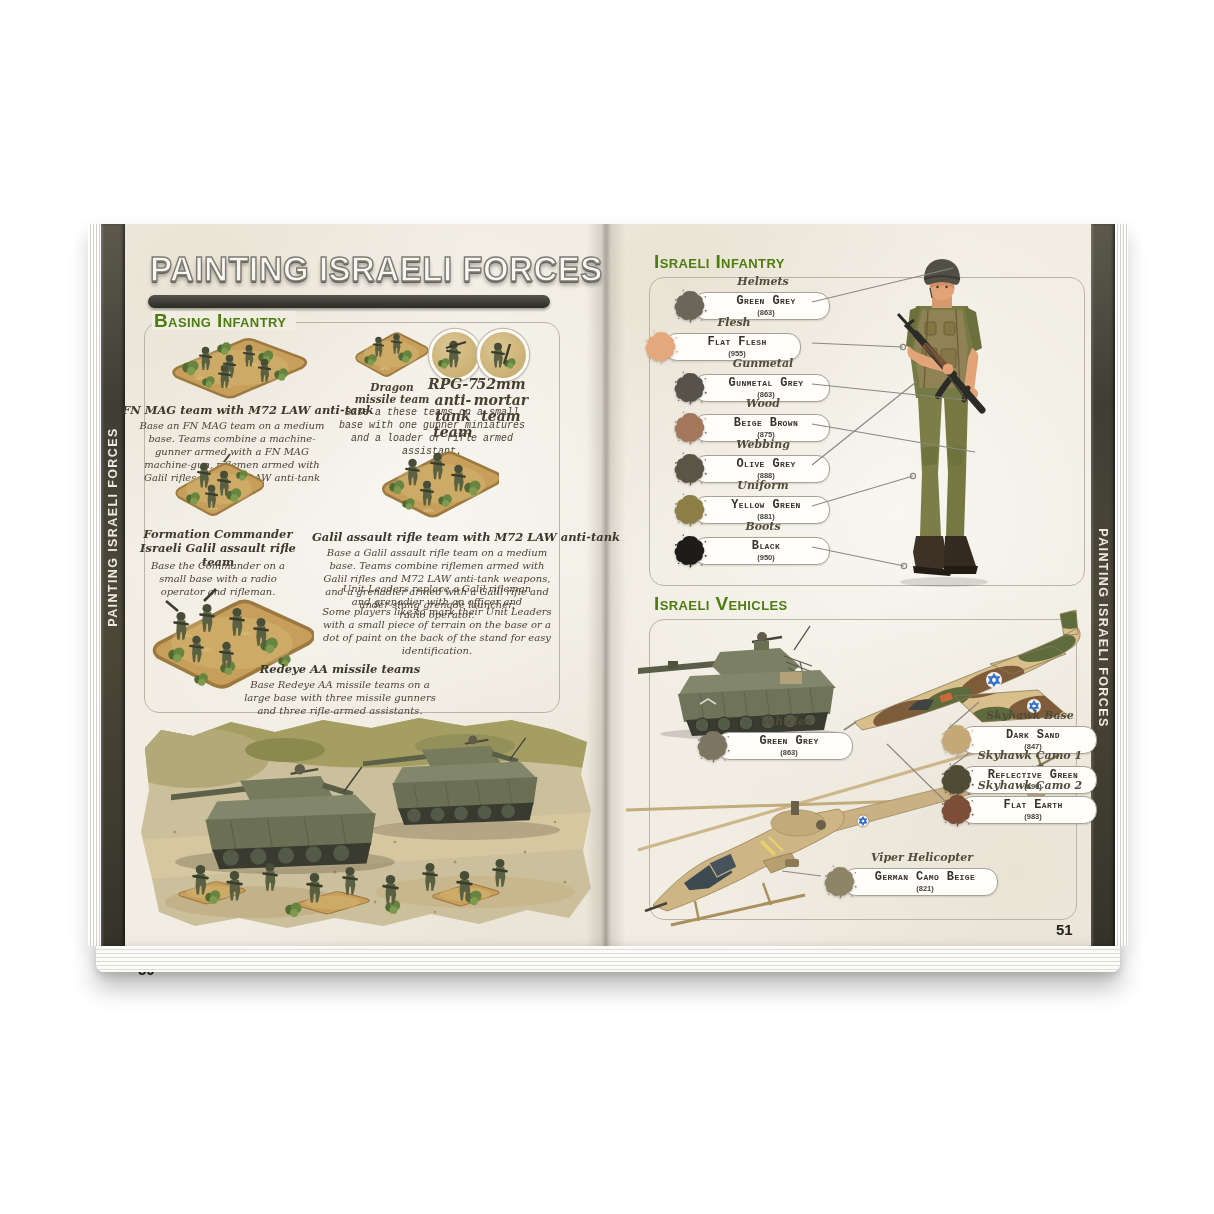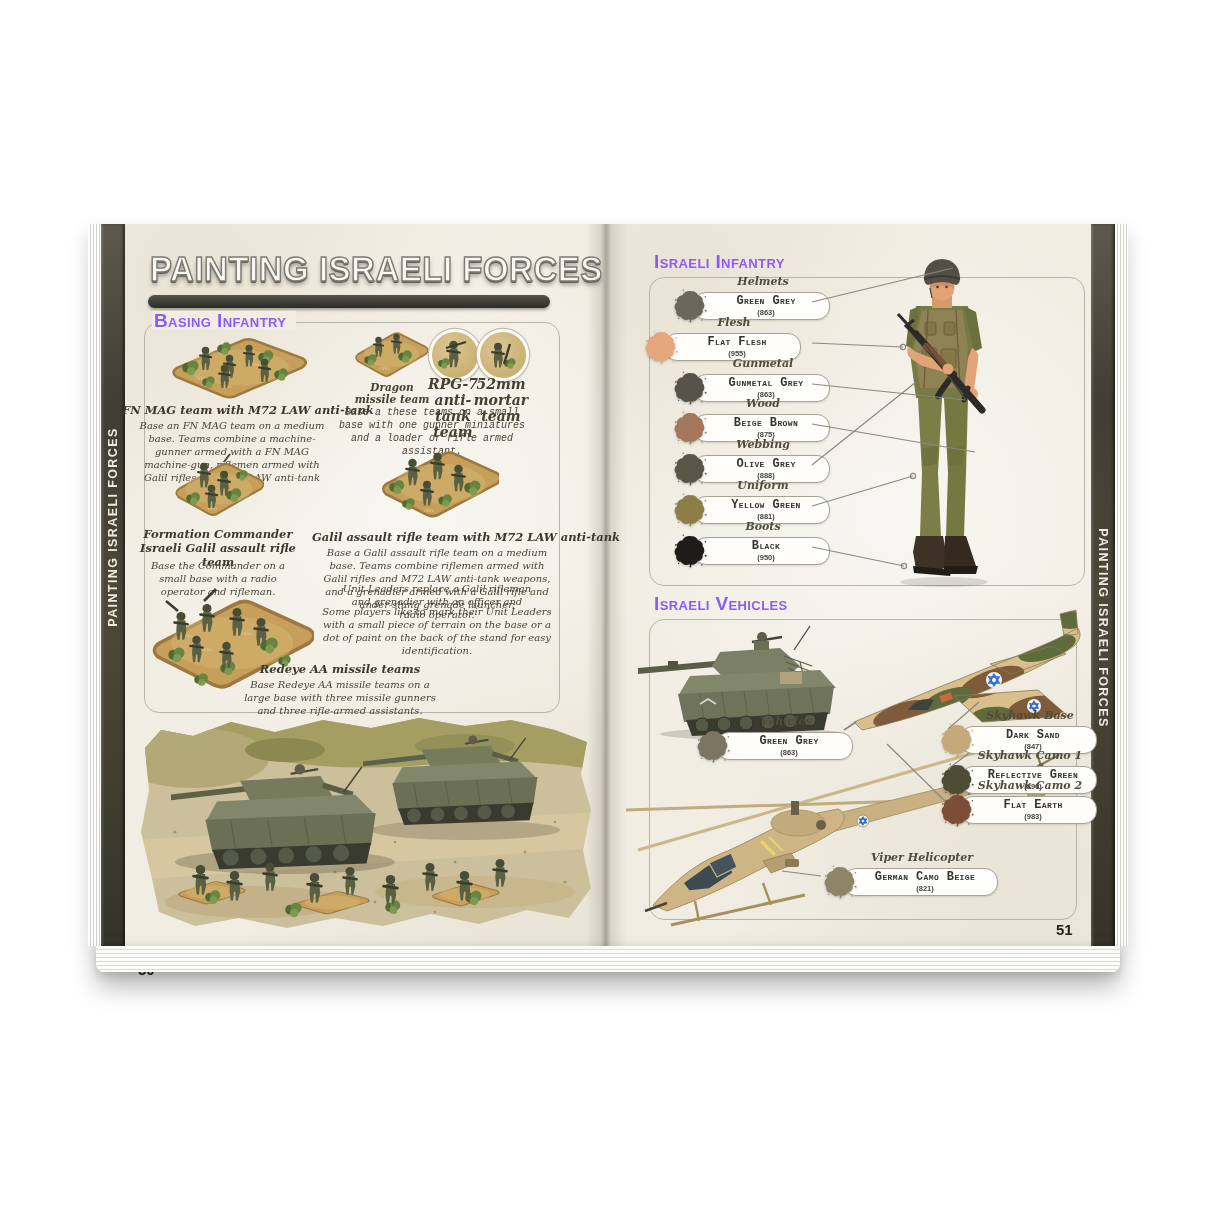--- a/index.html
+++ b/index.html
@@ -37,21 +37,21 @@
                      rgba(55,50,40,.38) 50%,rgba(90,82,66,.16) 62%,rgba(90,82,66,0) 100%);}
   
   .banner-bar{position:absolute;left:148px;top:295px;width:402px;height:13px;border-radius:8px;
               background:linear-gradient(180deg,#56544b,#2c2b25);box-shadow:0 2px 3px rgba(0,0,0,.35);}
   .main-title{position:absolute;left:150px;top:250px;width:400px;margin:0;text-align:center;
               font-size:33px;font-weight:800;letter-spacing:.5px;white-space:nowrap;color:#f8f7f3;
               -webkit-text-stroke:1.4px #7d7a70;
               text-shadow:0 2px 0 rgba(80,77,68,.8),0 4px 4px rgba(0,0,0,.35);
               transform:scaleY(1.08);}
   
-  .sec-heading{position:absolute;margin:0;font-size:19px;font-weight:700;color:#8b5cf6;
+  .sec-heading{position:absolute;margin:0;font-size:19px;font-weight:700;color:#4d7c0f;
                font-variant:small-caps;letter-spacing:.4px;line-height:1;}
   .panel{position:absolute;border:1.6px solid #b9b4a8;border-radius:15px;}
   .legend-heading{background:#f1ede3;padding:0 10px 0 2px;z-index:3;}
   
   .cap-title{position:absolute;font-family:"DejaVu Serif",serif;font-style:italic;font-weight:700;
              font-size:11.5px;color:#3d382c;text-align:center;line-height:1.2;}
   .cap-body{position:absolute;font-family:"DejaVu Serif",serif;font-style:italic;
             font-size:10px;color:#4a4334;text-align:center;line-height:1.3;}
   .tiny-label{position:absolute;font-family:"DejaVu Serif",serif;font-style:italic;font-weight:700;
               font-size:14px;color:#45402f;text-align:center;line-height:1.15;}

